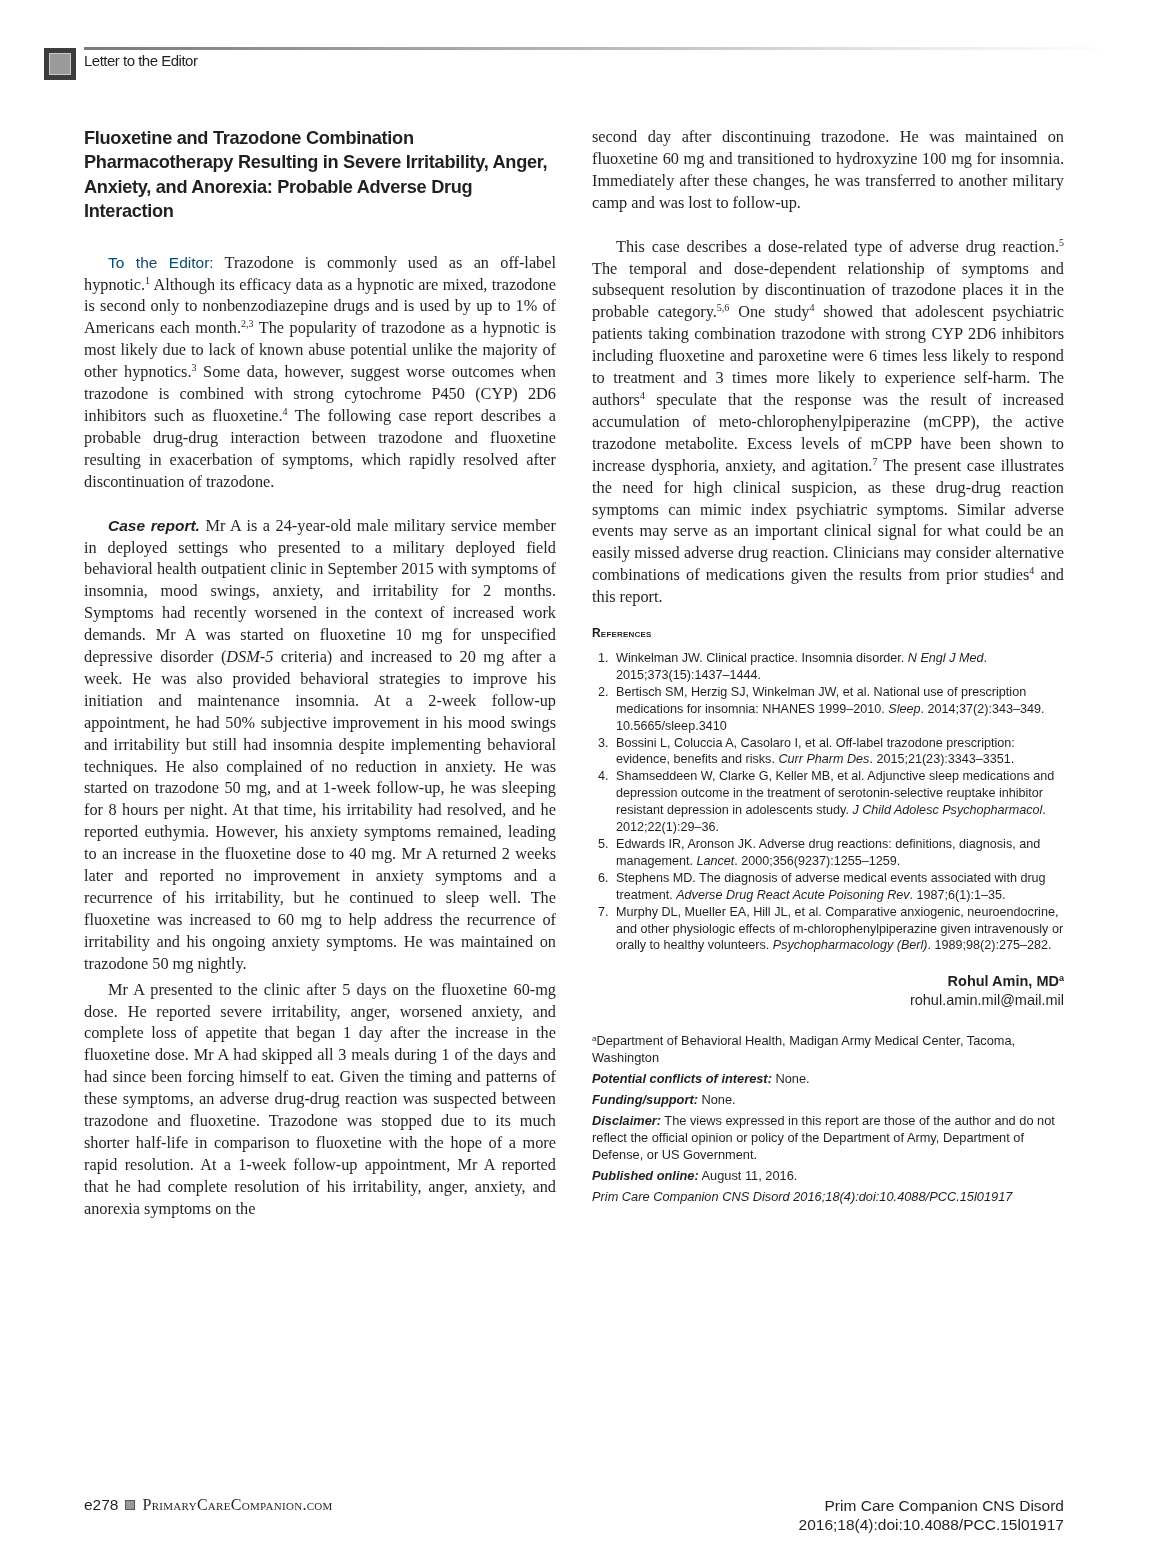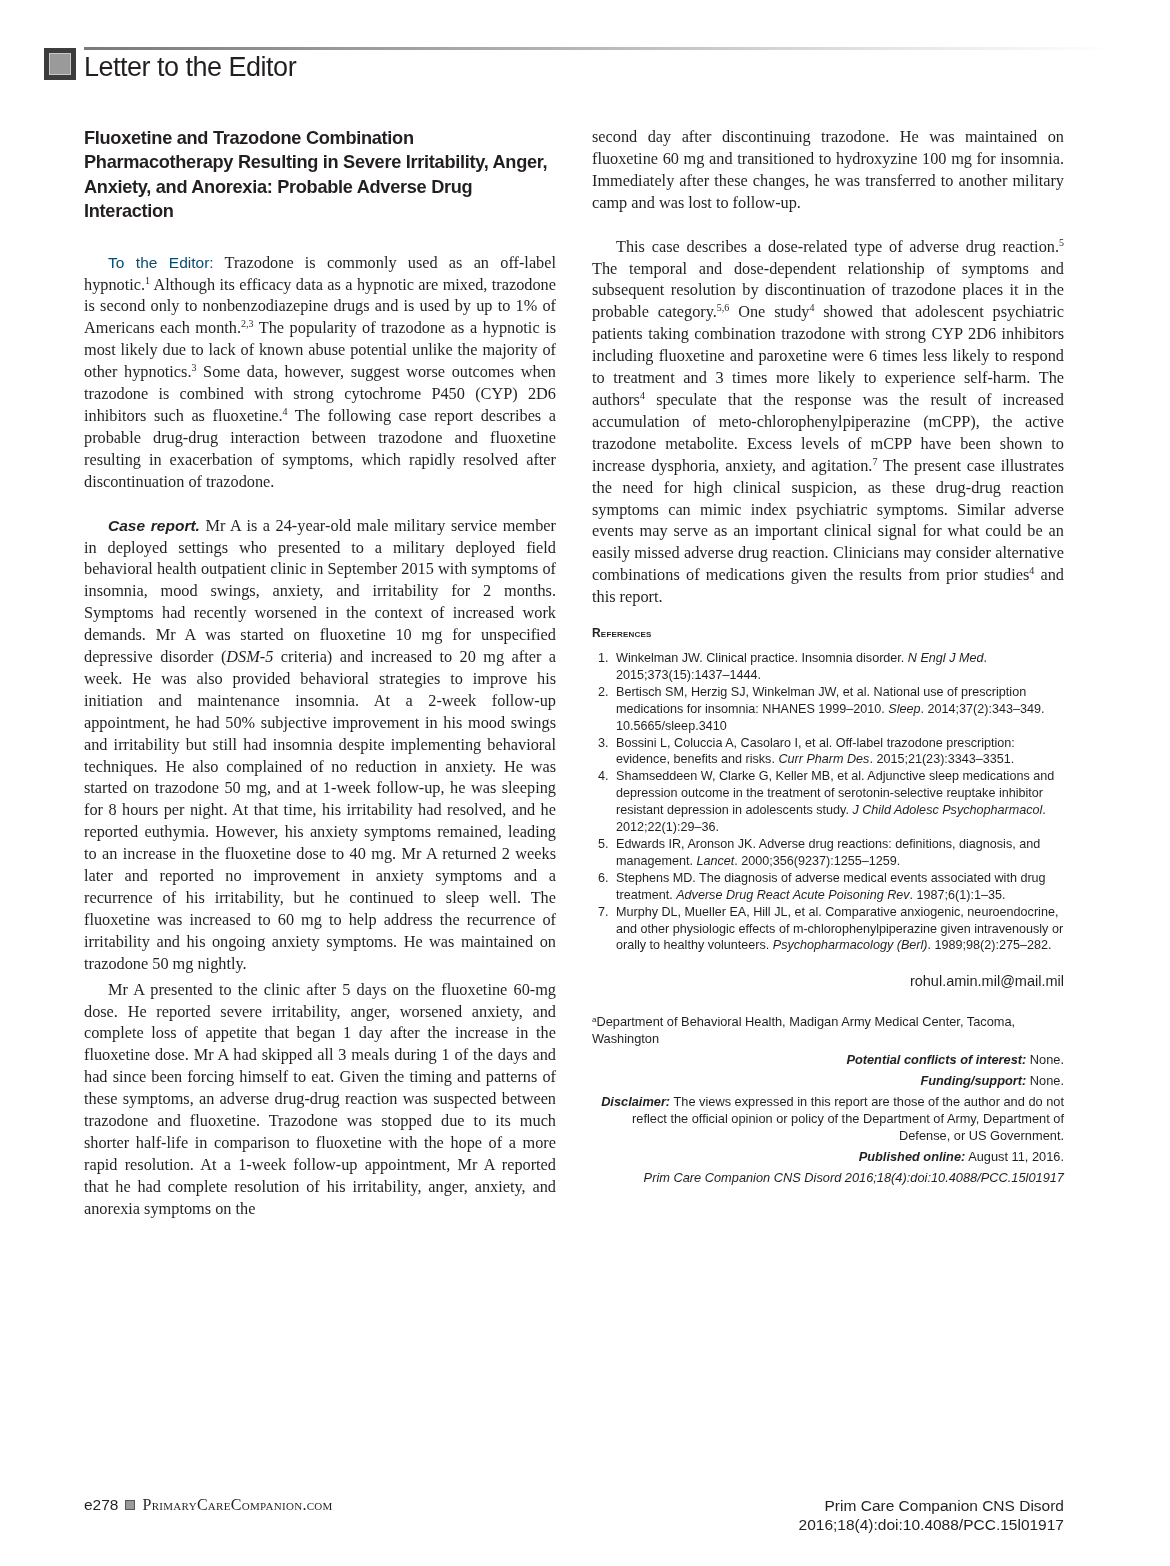--- a/index.html
+++ b/index.html
@@ -2,21 +2,21 @@
 <html><head>
 <meta charset="utf-8">
 <style>
   html, body { margin: 0; padding: 0; background: #ffffff; }
   body { width: 1170px; height: 1566px; position: relative; overflow: hidden; color: #231f20; }
 
   .hdr-box { position: absolute; left: 44px; top: 48px; width: 32px; height: 32px; background: #3d3d3d; }
   .hdr-box .inner { position: absolute; left: 5px; top: 5px; width: 22px; height: 22px; background: #9a9a9a; border: 1px solid #c8c8c8; box-sizing: border-box; }
   .hdr-rule { position: absolute; left: 84px; top: 47px; width: 1086px; height: 3px;
     background: linear-gradient(to right, #7a7a7a 0%, #b5b5b5 45%, #e6e6e6 75%, #ffffff 95%); }
-  .hdr-title { position: absolute; left: 84px; top: 52px; font-family: "Liberation Sans", sans-serif; font-size: 27px; color: #231f20; letter-spacing: -0.5px; text-align: center; }
+  .hdr-title { position: absolute; left: 84px; top: 52px; font-family: "Liberation Sans", sans-serif; font-size: 15px; color: #231f20; letter-spacing: -0.5px; text-align: center; }
 
   .col { position: absolute; top: 126px; }
   .col-left { left: 84px; width: 472px; }
   .col-right { left: 592px; width: 472px; }
 
   .article-title { font-family: "Liberation Sans", sans-serif; font-weight: bold; font-size: 18.2px; line-height: 24.4px; margin: 0; letter-spacing: -0.3px; color: #231f20; }
 
   .body-text { font-family: "Liberation Serif", serif; font-size: 16.3px; line-height: 21.9px; text-align: justify; margin: 0; color: #231f20; }
   .body-text .indent { display: inline-block; width: 24px; }
   .body-text sup { font-size: 10px; line-height: 0; vertical-align: 6px; }
@@ -32,21 +32,21 @@
   .refs-list { list-style: none; margin: 0; padding: 0; }
   .ref-item { position: relative; padding-left: 24px; font-family: "Liberation Sans", sans-serif; font-size: 12.6px; line-height: 16.9px; color: #231f20; }
   .ref-num { position: absolute; left: 6px; top: 0; }
 
   .author-block { text-align: right; margin-top: 18px; font-family: "Liberation Sans", sans-serif; font-size: 14.5px; line-height: 19px; }
   .author-name { font-weight: bold; }
   .author-name sup { font-size: 9px; vertical-align: 5px; line-height: 0; }
 
   .affil { margin-top: 22px; font-family: "Liberation Sans", sans-serif; font-size: 12.8px; line-height: 17px; }
   .affil sup { font-size: 8px; vertical-align: 4px; line-height: 0; }
-  .meta-line { font-family: "Liberation Sans", sans-serif; font-size: 12.8px; line-height: 17px; margin-top: 4px; text-align: right; }
+  .meta-line { font-family: "Liberation Sans", sans-serif; font-size: 12.8px; line-height: 17px; margin-top: 4px; }
   .meta-label { font-weight: bold; font-style: italic; }
   .meta-italic { font-style: italic; }
 
   .footer-left { position: absolute; left: 84px; top: 1496px; font-family: "Liberation Sans", sans-serif; font-size: 15.5px; color: #231f20; display: flex; align-items: center; }
   .footer-sq { display: inline-block; width: 10px; height: 10px; background: #9a9a9a; border: 1px solid #555; margin: 0 7px 0 7px; box-sizing: border-box; }
   .footer-site { font-family: "Liberation Serif", serif; font-variant: small-caps; font-size: 16px; letter-spacing: 0.3px; }
   .footer-right { position: absolute; right: 106px; top: 1496px; text-align: right; font-family: "Liberation Sans", sans-serif; font-size: 15.5px; line-height: 19px; }
 </style>
 </head>
 <body>
@@ -77,20 +77,21 @@
       <li class="ref-item"><span class="ref-num">1.</span><span>Winkelman JW. Clinical practice. Insomnia disorder. </span><em>N Engl J Med</em><span>. 2015;373(15):1437–1444.</span></li>
       <li class="ref-item"><span class="ref-num">2.</span><span>Bertisch SM, Herzig SJ, Winkelman JW, et al. National use of prescription medications for insomnia: NHANES 1999–2010. </span><em>Sleep</em><span>. 2014;37(2):343–349. 10.5665/sleep.3410</span></li>
       <li class="ref-item"><span class="ref-num">3.</span><span>Bossini L, Coluccia A, Casolaro I, et al. Off-label trazodone prescription: evidence, benefits and risks. </span><em>Curr Pharm Des</em><span>. 2015;21(23):3343–3351.</span></li>
       <li class="ref-item"><span class="ref-num">4.</span><span>Shamseddeen W, Clarke G, Keller MB, et al. Adjunctive sleep medications and depression outcome in the treatment of serotonin-selective reuptake inhibitor resistant depression in adolescents study. </span><em>J Child Adolesc Psychopharmacol</em><span>. 2012;22(1):29–36.</span></li>
       <li class="ref-item"><span class="ref-num">5.</span><span>Edwards IR, Aronson JK. Adverse drug reactions: definitions, diagnosis, and management. </span><em>Lancet</em><span>. 2000;356(9237):1255–1259.</span></li>
       <li class="ref-item"><span class="ref-num">6.</span><span>Stephens MD. The diagnosis of adverse medical events associated with drug treatment. </span><em>Adverse Drug React Acute Poisoning Rev</em><span>. 1987;6(1):1–35.</span></li>
       <li class="ref-item"><span class="ref-num">7.</span><span>Murphy DL, Mueller EA, Hill JL, et al. Comparative anxiogenic, neuroendocrine, and other physiologic effects of m-chlorophenylpiperazine given intravenously or orally to healthy volunteers. </span><em>Psychopharmacology (Berl)</em><span>. 1989;98(2):275–282.</span></li>
     </ol>
 
   <div class="author-block">
+    <div class="author-name"><span>Rohul Amin, MD</span><sup>a</sup></div>
     <div>rohul.amin.mil@mail.mil</div>
   </div>
 
   <div class="affil"><sup>a</sup><span>Department of Behavioral Health, Madigan Army Medical Center, Tacoma, Washington</span></div>
   <div class="meta-line"><span class="meta-label">Potential conflicts of interest:</span><span> None.</span></div>
   <div class="meta-line"><span class="meta-label">Funding/support:</span><span> None.</span></div>
   <div class="meta-line"><span class="meta-label">Disclaimer:</span><span> The views expressed in this report are those of the author and do not reflect the official opinion or policy of the Department of Army, Department of Defense, or US Government.</span></div>
   <div class="meta-line"><span class="meta-label">Published online:</span><span> August 11, 2016.</span></div>
   <div class="meta-line meta-italic">Prim Care Companion CNS Disord 2016;18(4):doi:10.4088/PCC.15l01917</div>
 </div>

